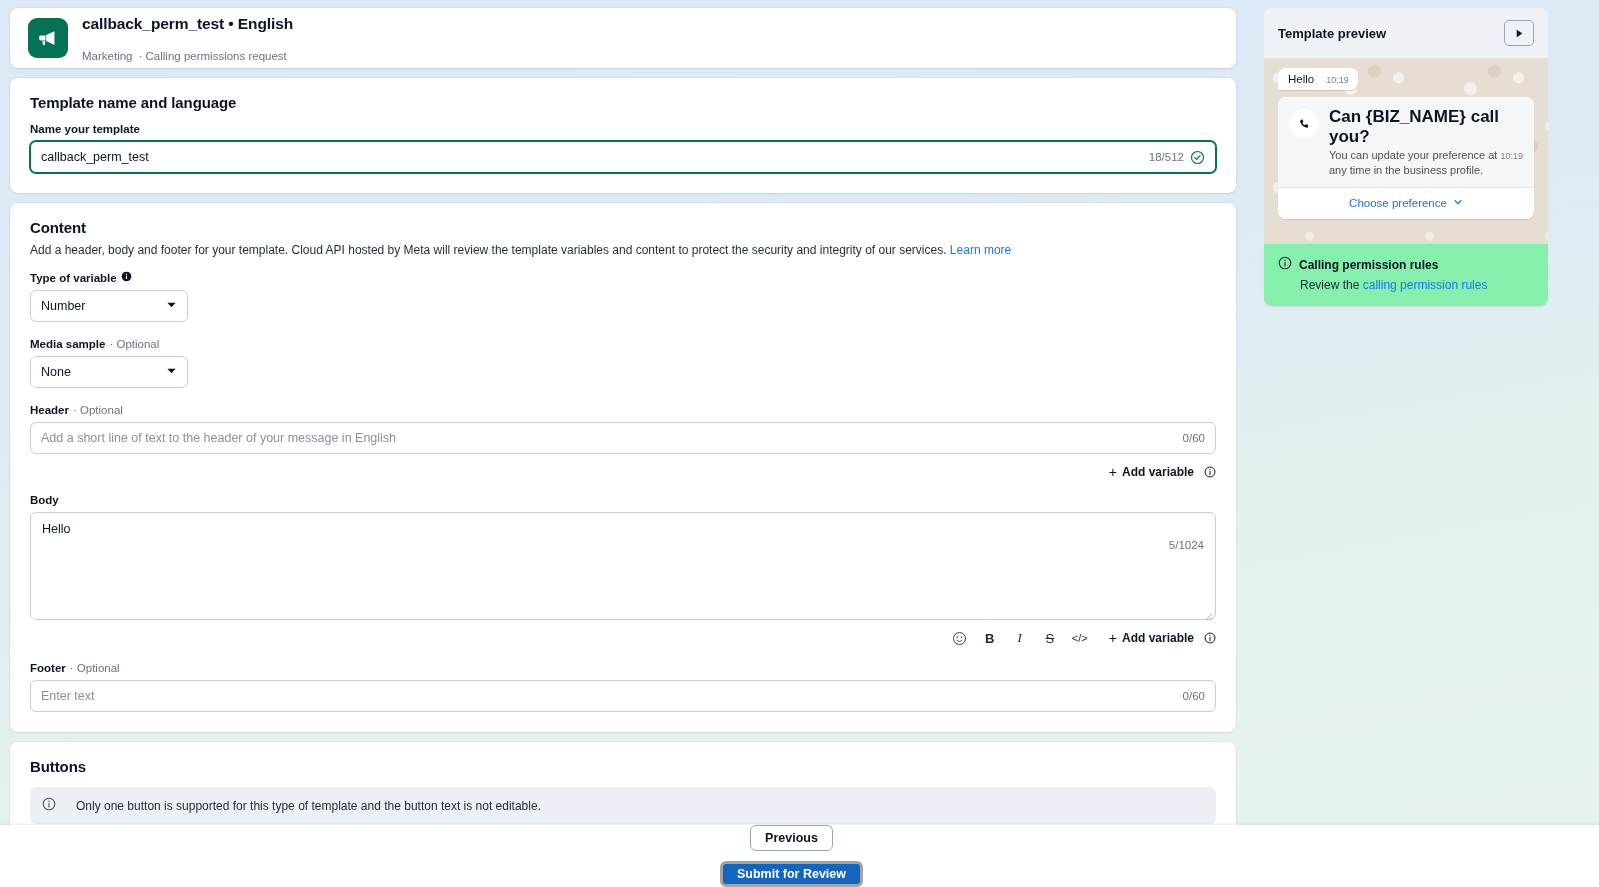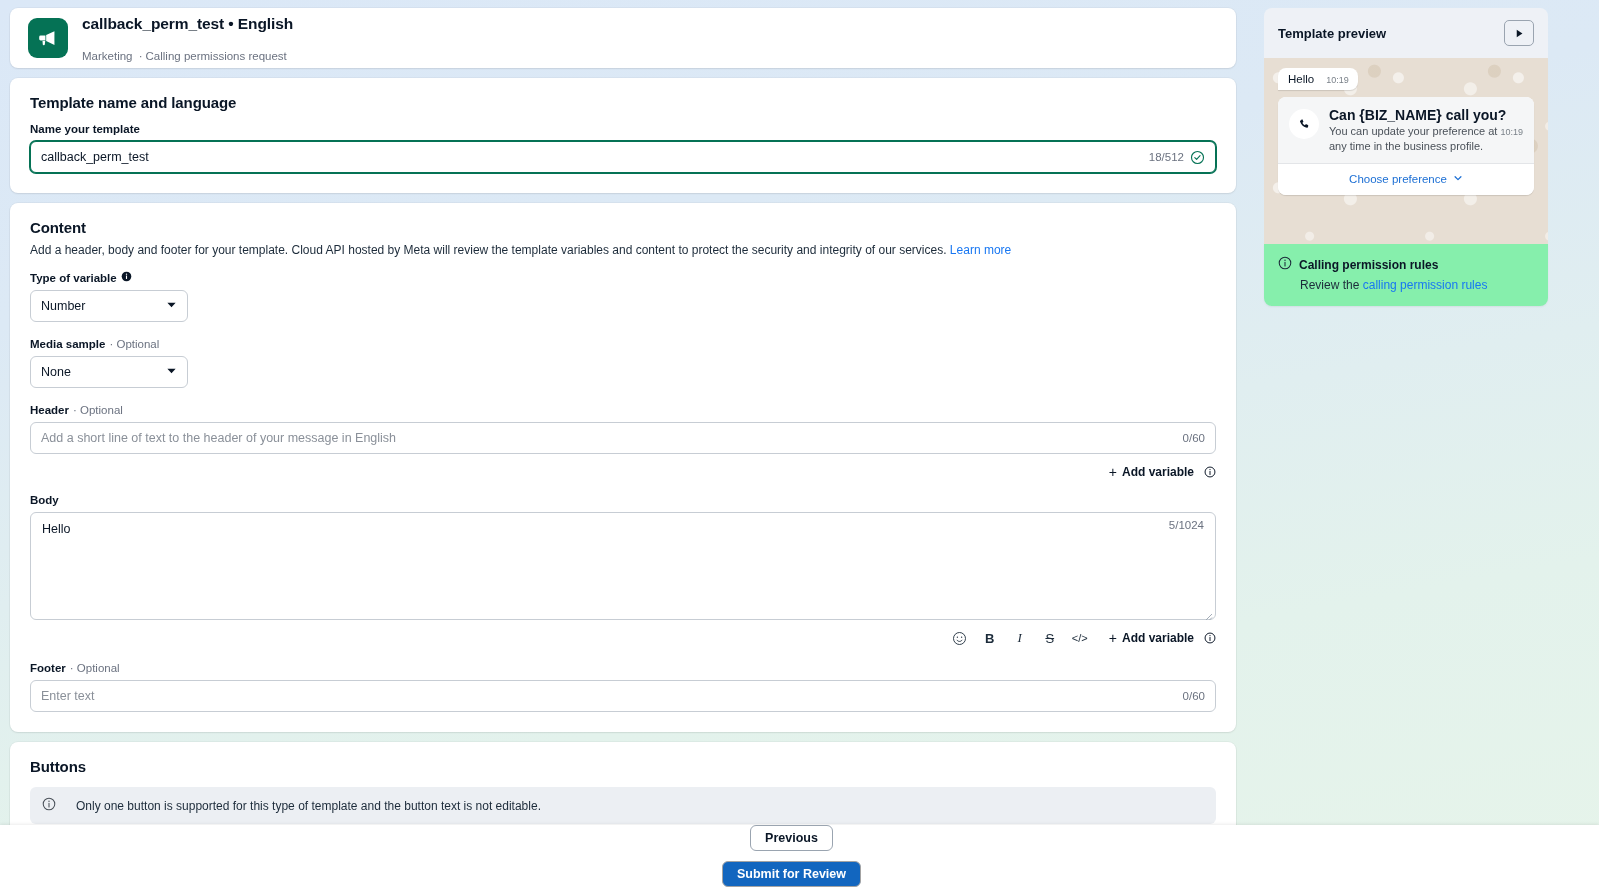--- a/index.html
+++ b/index.html
@@ -81,21 +81,21 @@
   .select-wrap .caret { margin-left: auto; }
   .select-sm { width: 158px; }
 
   
   .ta-wrap {
     position: relative;
     border: 1px solid #c7cdd4; border-radius: 6px; background: #fff;
     height: 108px; padding: 9px 11px;
   }
   .ta-text { font-size: 12.5px; color: #0a1626; }
-  .ta-counter { position: absolute; right: 11px; top: 6px; font-size: 11.5px; color: #6b7280; }
+  .ta-counter { position: absolute; right: 11px; top: 26px; font-size: 11.5px; color: #6b7280; }
   .resize-grip { position: absolute; right: 2px; bottom: 2px; width: 10px; height: 10px; }
 
   .tool-row {
     display: flex; align-items: center; justify-content: flex-end;
     gap: 0px; margin-top: 6px; height: 24px;
   }
   .tool-btn {
     width: 30px; height: 24px; display: flex; align-items: center; justify-content: center;
     color: #1c2b3a; cursor: pointer;
   }
@@ -167,21 +167,21 @@
     box-shadow: 0 1px 1px rgba(0,0,0,0.12);
     overflow: hidden;
   }
   .call-body { display: flex; gap: 10px; padding: 10px 11px 9px 11px; background: #f5f6f7; }
   .call-avatar {
     width: 30px; height: 30px; border-radius: 50%; background: #fff;
     display: flex; align-items: center; justify-content: center; flex: 0 0 auto;
     margin-top: 2px;
   }
   .call-texts { flex: 1 1 auto; }
-  .call-title { font-size: 14px; font-weight: 700; color: #0a1626; margin-bottom: 1px; }
+  .call-title { font-size: 17px; font-weight: 700; color: #0a1626; margin-bottom: 1px; }
   .call-sub { font-size: 11px; color: #4a5159; line-height: 1.35; }
   .call-time { font-size: 9px; color: #7a8189; float: right; margin-top: 2px; }
   .call-action {
     border-top: 1px solid #e3e5e8;
     height: 32px; display: flex; align-items: center; justify-content: center; gap: 6px;
     font-size: 11.5px; color: #1c6fd4; cursor: pointer; background: #fff;
   }
 
   .rules-card {
     background: #86efac; border-radius: 0 0 8px 8px;
@@ -200,21 +200,21 @@
     gap: 10px; padding-right: 16px;
     box-shadow: 0 -1px 3px rgba(0,0,0,0.08);
     flex-direction: column;
   }
   .btn {
     height: 30px; border-radius: 6px; font-size: 12.5px; font-weight: 700;
     display: flex; align-items: center; justify-content: center;
     padding: 0 14px; cursor: pointer;
   }
   .btn-prev { background: #fff; border: 1px solid #9aa4b0; color: #0a1626; }
-  .btn-submit { background: #1266bf; border: 1px solid #a3a3a3; color: #fff; }
+  .btn-submit { background: #1266bf; border: 3px solid #a3a3a3; color: #fff; }
 </style>
 </head>
 <body>
 
 <div class="left-col">
 
   <div class="card hdr-card">
     <div class="hdr-badge">
       <svg width="22" height="22" viewBox="0 0 24 24" fill="#ffffff">
         <path d="M19 4.5v15l-9-4.2V8.7L19 4.5z"></path>

